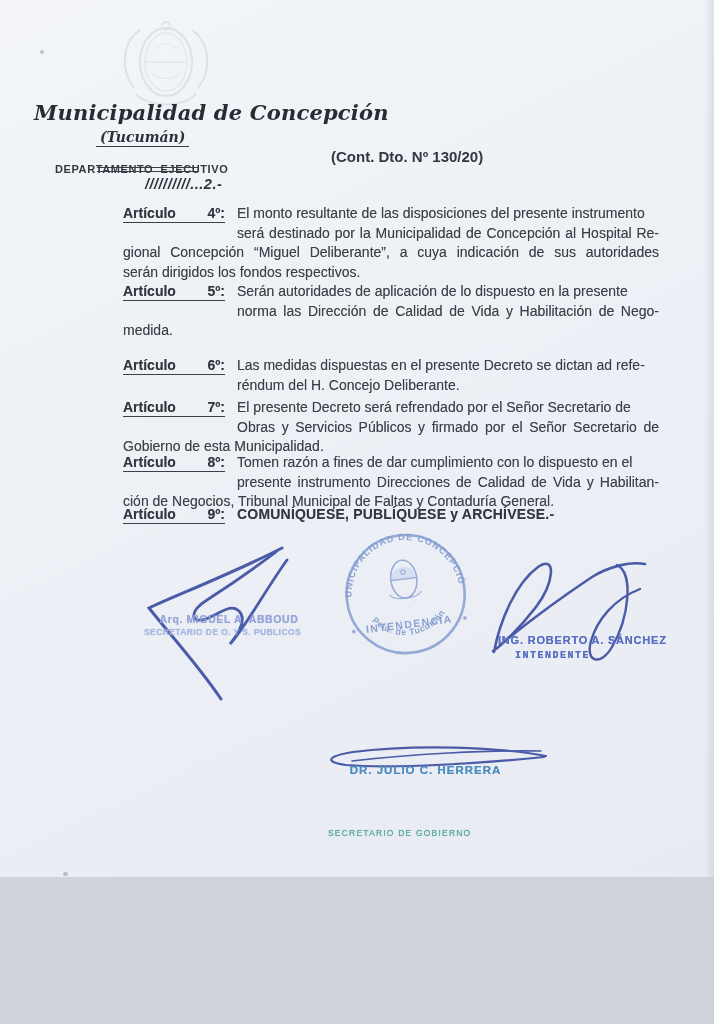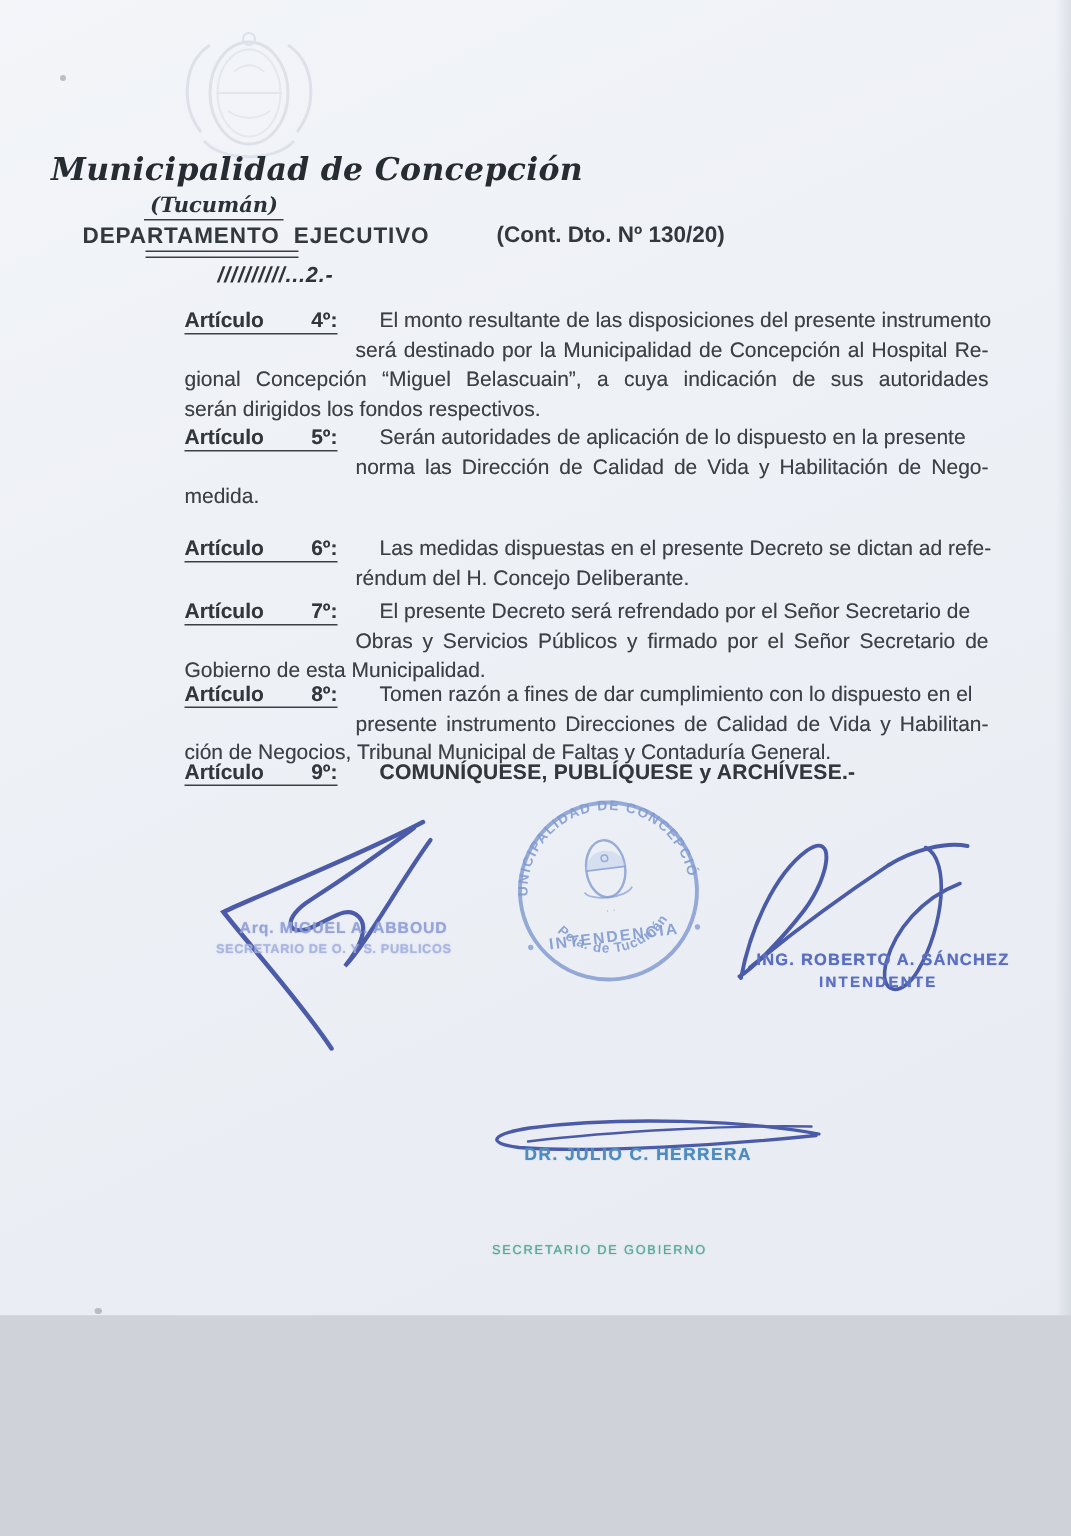--- a/index.html
+++ b/index.html
@@ -12,56 +12,56 @@
   
   .org-script{
     left:34px;top:100px;font-family:"DejaVu Serif",serif;font-style:italic;font-weight:700;
     font-size:21px;color:#272c33;letter-spacing:.2px;white-space:pre;
   }
   .org-sub{
     left:96px;top:129px;font-family:"DejaVu Serif",serif;font-style:italic;font-weight:700;
     font-size:14px;color:#2b3138;border-bottom:1.2px solid #3a3f46;padding:0 4px 1px 4px;
   }
   .dept{
-    left:55px;top:149px;font-size:15px;font-weight:700;letter-spacing:.6px;color:#33383f;white-space:pre;
+    left:55px;top:163px;font-size:11px;font-weight:700;letter-spacing:.6px;color:#33383f;white-space:pre;
   }
   .dept-underline{
     left:97px;top:167px;width:102px;height:3px;
     border-top:1.3px solid #3a3f46;border-bottom:1.3px solid #3a3f46;
   }
   .cont-ref{left:331px;top:148px;font-size:15px;font-weight:700;color:#33383f;}
   .page-marker{left:145px;top:176px;font-size:14.5px;font-weight:700;font-style:italic;color:#2f343b;letter-spacing:.5px;}
   
   .crest{left:96px;top:18px;opacity:.95;}
   
   .content{left:123px;top:0;width:536px;}
   .article{position:absolute;left:0;width:536px;font-size:14px;line-height:19.6px;
     text-shadow:0 0 .4px rgba(62,66,72,.45);}
   .line{white-space:nowrap;}
   .line.just{white-space:normal;text-align:justify;text-align-last:justify;}
-  .first-row{display:flex;gap:16px;}
+  .first-row{display:flex;}
   .alabel{
     display:inline-flex;justify-content:space-between;flex:0 0 102px;width:102px;
     font-weight:700;border-bottom:1.5px solid #3c4046;margin-right:12px;height:18px;color:#33373d;
   }
   .ftext{flex:1;}
   .cont-i{margin-left:114px;}
   .cont-m{margin-left:0;}
   .bold-line{font-weight:700;letter-spacing:.2px;color:#33373d;}
   
   .ink-overlay{left:0;top:0;pointer-events:none;}
   .stamp-wrap{left:330px;top:527px;transform:rotate(-7deg);opacity:.92;}
   .stamp-text-left{left:144px;top:613px;width:170px;text-align:center;color:#8d9cd6;
     font-size:10.5px;font-weight:700;letter-spacing:.6px;opacity:.9;text-shadow:0 0 .8px #9fadde;white-space:nowrap;}
   .stamp-title-left{left:144px;top:627px;width:170px;text-align:left;color:#9fadde;
     font-size:8.5px;font-weight:700;letter-spacing:.4px;opacity:.85;text-shadow:0 0 1px #aab6e2;white-space:nowrap;}
-  .stamp-text-right{left:498px;top:634px;width:175px;text-align:right;color:#5a6ec2;
+  .stamp-text-right{left:498px;top:634px;width:175px;text-align:left;color:#5a6ec2;
     font-size:11px;font-weight:700;letter-spacing:.8px;text-shadow:0 0 .6px #6c80cc;white-space:nowrap;}
-  .stamp-title-right{left:498px;top:650px;width:175px;text-align:center;color:#5a6ec2;
-    font-size:10px;font-weight:700;letter-spacing:1.5px;text-shadow:0 0 .6px #6c80cc;}
+  .stamp-title-right{left:515px;top:650px;width:175px;color:#5a6ec2;
+    font-size:10px;font-weight:700;letter-spacing:1.5px;text-shadow:0 0 .6px #6c80cc;font-family:Liberation Mono, monospace;}
   .stamp-text-bottom{left:328px;top:764px;width:195px;text-align:center;color:#4e8cc0;
     font-size:11.5px;font-weight:700;letter-spacing:1px;text-shadow:0 0 .6px #5e9cc8;white-space:nowrap;}
   .stamp-title-bottom{left:328px;top:780px;width:195px;color:#58a89e;
     font-size:8.5px;font-weight:400;letter-spacing:1.2px;text-shadow:0 0 .8px #66b0a4;white-space:nowrap;margin-top:48px;}
   
   .speck{border-radius:50%;background:#8e939b;opacity:.55;}
   .bottom-line{left:0;top:1005px;width:714px;height:2px;background:#a0a6ae;opacity:.75;}
   .bottom-strip{left:0;top:1007px;width:714px;height:17px;background:#f1f2f5;}
   .right-shade{right:0;top:0;width:10px;height:1024px;
     background:linear-gradient(to right,rgba(150,158,172,0),rgba(150,158,172,.22));}
@@ -95,21 +95,21 @@
   <div class="abs content" id="articles">
       <div class="article" style="top: 204px;">
         <div class="line first-row">
           <span class="alabel">
             <span>Artículo</span>
             <span>4º:</span>
           </span>
           <span class="ftext">El monto resultante de las disposiciones del presente instrumento</span>
         </div>
         <div class="line cont-i just">será destinado por la Municipalidad de Concepción al Hospital Re-</div>
-        <div class="line cont-m just">gional Concepción “Miguel Belascuain”, a cuya indicación de sus autoridades</div>
+        <div class="line cont-m just">gional Concepción “Miguel Deliberante”, a cuya indicación de sus autoridades</div>
         <div class="line cont-m">serán dirigidos los fondos respectivos.</div>
       </div>
       <div class="article" style="top: 282px;">
         <div class="line first-row">
           <span class="alabel">
             <span>Artículo</span>
             <span>5º:</span>
           </span>
           <span class="ftext">Serán autoridades de aplicación de lo dispuesto en la presente</span>
         </div>

